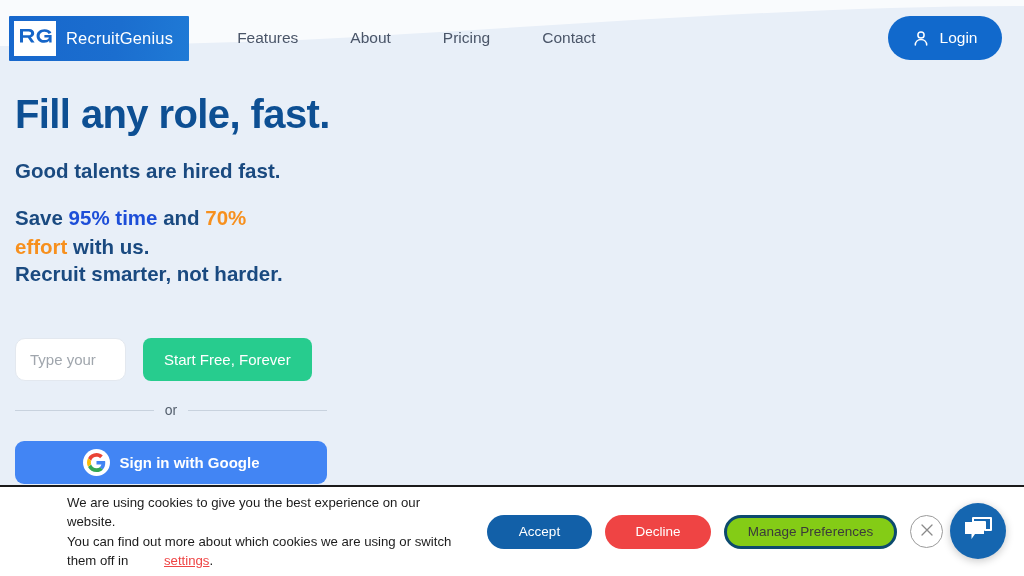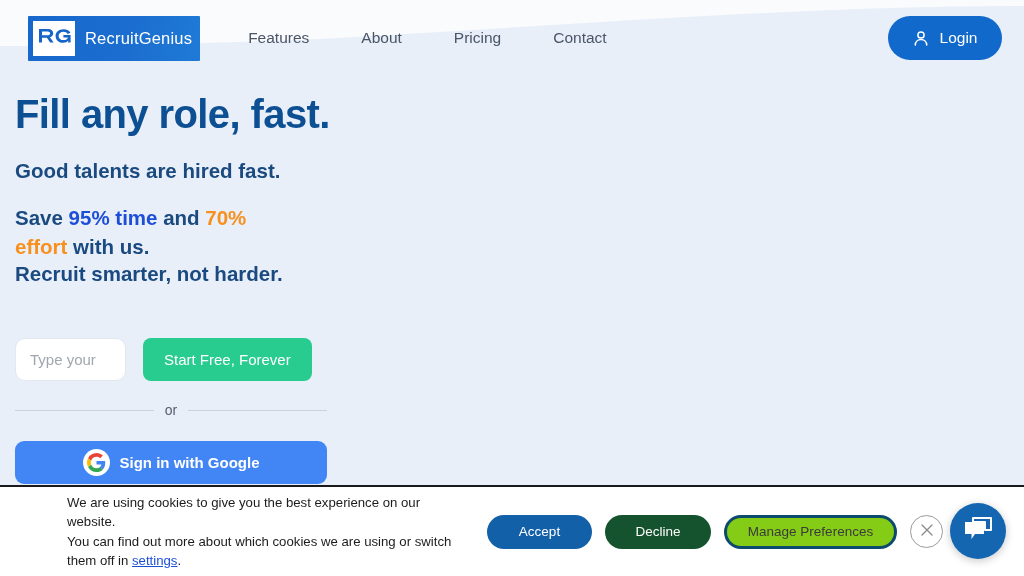--- a/index.html
+++ b/index.html
@@ -35,22 +35,22 @@
     align-items: center;
     z-index: 3;
   }
 
   .logo {
     display: flex;
     align-items: center;
     background: #1565c8;
     background: linear-gradient(100deg,#1767cc 0%, #1b6ecf 60%, #1f7ad6 100%);
     height: 45px;
-    margin-left: 28px;
-    padding-right: 8px;
+    margin-left: 9px;
+    padding-right: 16px;
     border-radius: 1px;
   }
   .logo-mark {
     width: 42px;
     height: 35px;
     background: #ffffff;
     margin-left: 5px;
     margin-right: 10px;
     display: flex;
     align-items: center;
@@ -242,43 +242,44 @@
   }
   .cookie-text {
     margin-left: 67px;
     font-size: 13.2px;
     line-height: 1.45;
     color: #1c1c1c;
     max-width: 400px;
   }
   .cookie-text .settings-link {
     text-decoration: underline;
-    color: #1d4ed8;
-    cursor: pointer;
+    color: #ef4444;
+    cursor: pointer;
+    margin-left: 32px;
   }
   .cookie-actions {
     position: absolute;
     left: 487px;
     top: 50%;
     transform: translateY(-50%);
     display: flex;
     align-items: center;
     gap: 13px;
   }
   .ck-btn {
     height: 34px;
     border-radius: 17px;
     border: none;
     font-family: inherit;
     font-size: 13.5px;
     cursor: pointer;
     white-space: nowrap;
   }
   .ck-accept { background: #1260a8; color: #fff; width: 105px; }
-  .ck-decline { background: #14532d; color: #fff; width: 106px; text-align: center; }
+  .ck-decline { background: #ef4444; color: #fff; width: 106px; text-align: center; }
   .ck-manage {
     background: #84cc16;
     color: #3b3b3b;
     border: 3px solid #0c4a6e;
     width: 173px;
   }
   .ck-close {
     width: 33px;
     height: 33px;
     border-radius: 50%;

